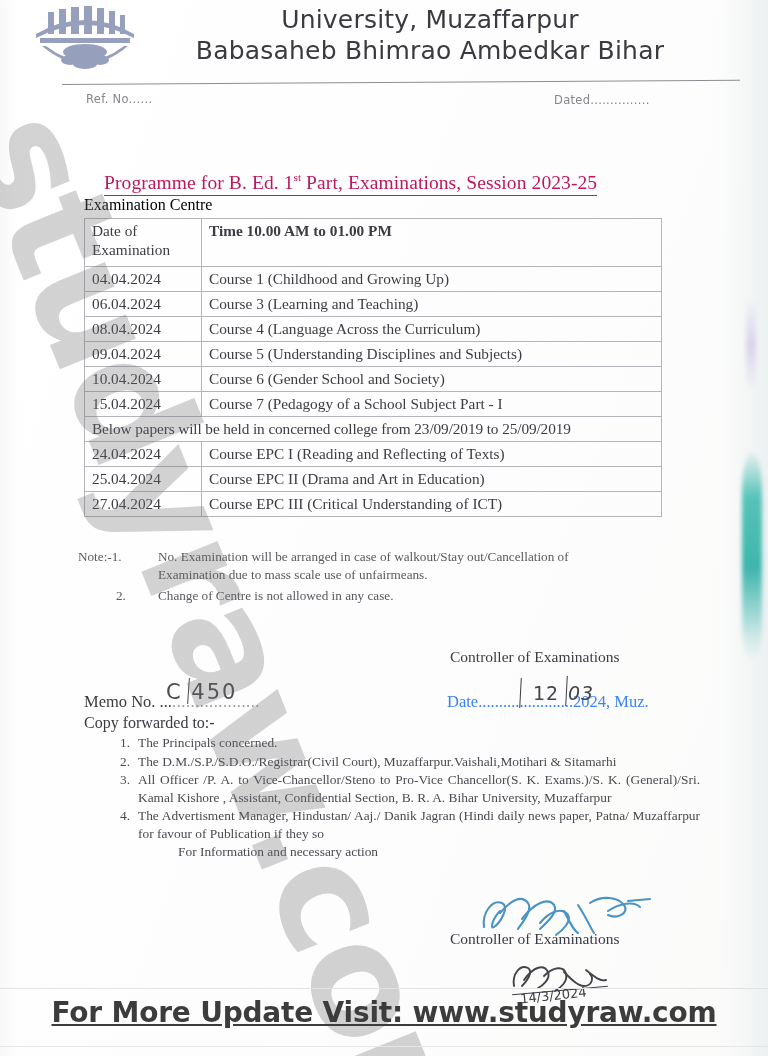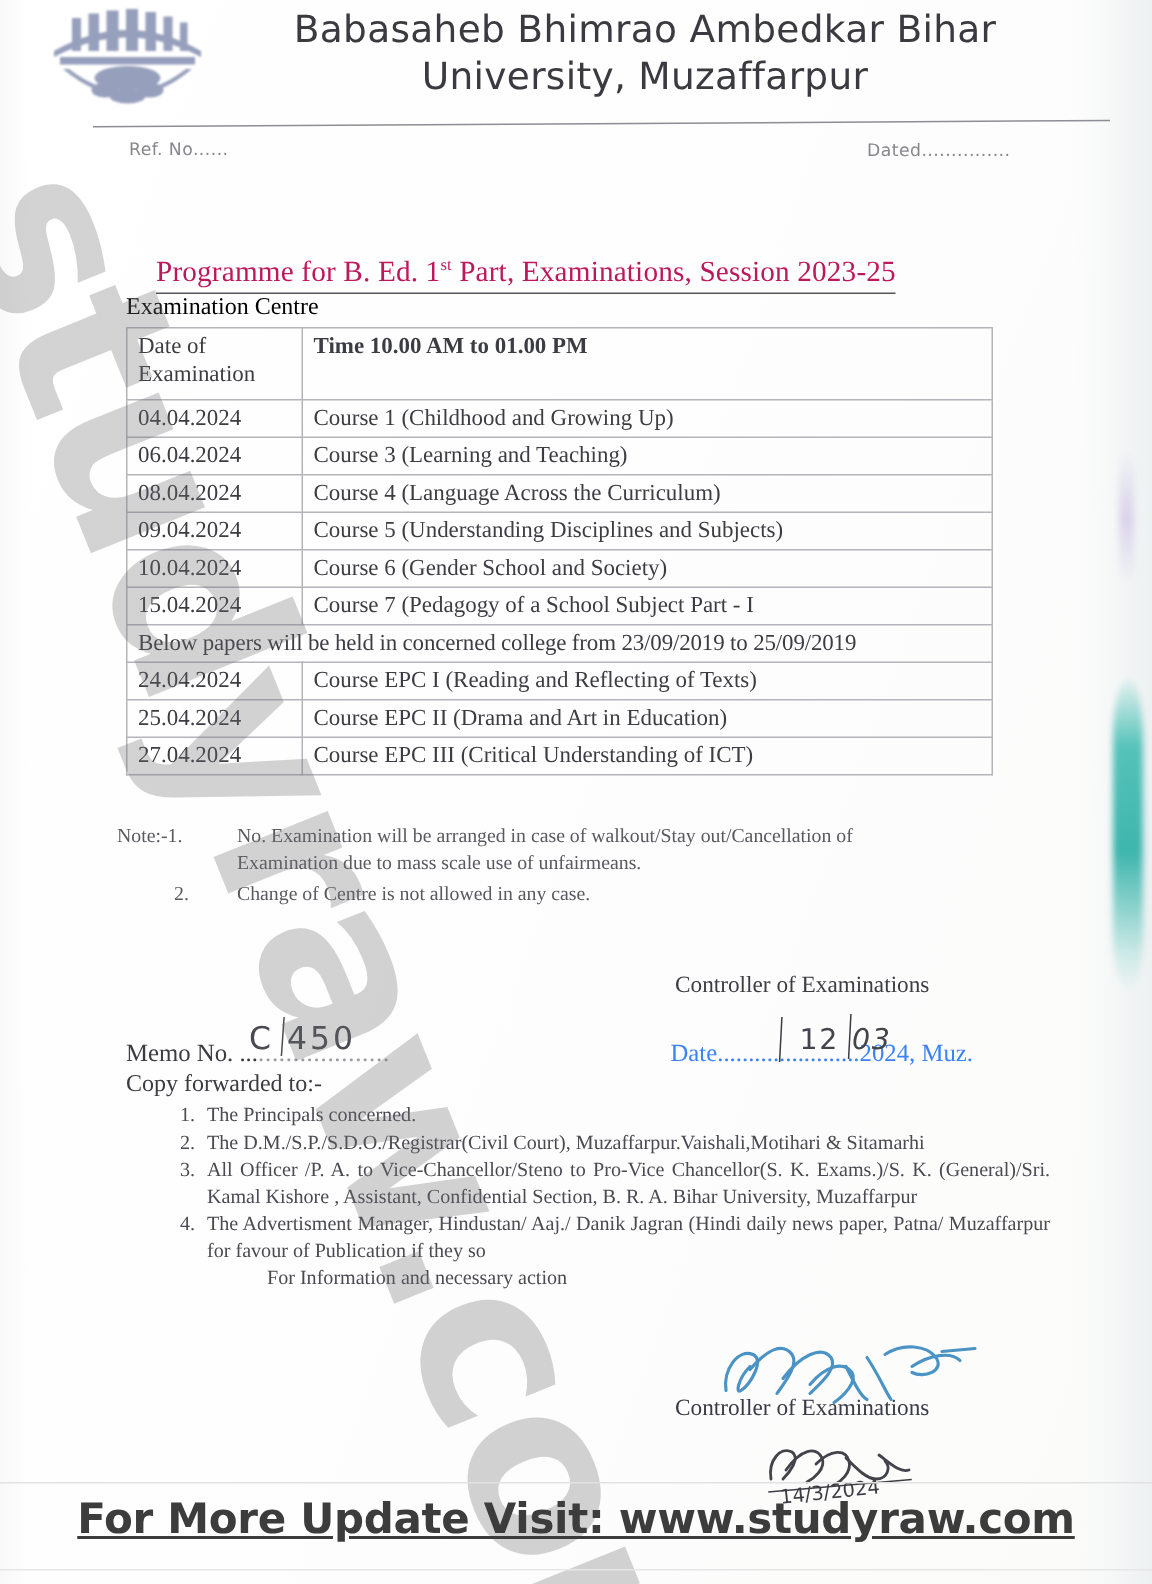--- a/index.html
+++ b/index.html
@@ -99,21 +99,21 @@
   .ref-no {
     position: absolute;
     left: 86px; top: 92px;
     font-family: "DejaVu Sans", sans-serif;
     font-size: 11.5px;
     color: #86868d;
     letter-spacing: .3px;
   }
   .dated {
     position: absolute;
-    left: 578px; top: 93px;
+    left: 554px; top: 93px;
     font-family: "DejaVu Sans", sans-serif;
     font-size: 11.5px;
     color: #86868d;
     letter-spacing: .3px;
   }
 
   
   .doc-title {
     position: absolute;
     left: 104px; top: 171px;
@@ -376,22 +376,22 @@
           <path d="M16 42 Q 59 78 102 42 L 98 42 Q 59 72 20 42 Z"></path>
           <ellipse cx="59" cy="48" rx="22" ry="8"></ellipse>
           <ellipse cx="44" cy="56" rx="9" ry="5"></ellipse>
           <ellipse cx="74" cy="56" rx="9" ry="5"></ellipse>
           <ellipse cx="59" cy="60" rx="12" ry="5"></ellipse>
         </g>
       </svg>
     </div>
 
     <div class="univ-name">
+      <div>University, Muzaffarpur</div>
       <div>Babasaheb Bhimrao Ambedkar Bihar</div>
-      <div>University, Muzaffarpur</div>
     </div>
 
     <div class="header-rule"></div>
 
     <div class="ref-no">Ref. No......</div>
     <div class="dated">Dated...............</div>
   </div>
 
   <div class="doc-title">
     <span>Programme for B. Ed. 1</span><sup>st</sup><span> Part, Examinations, Session 2023-25</span>

